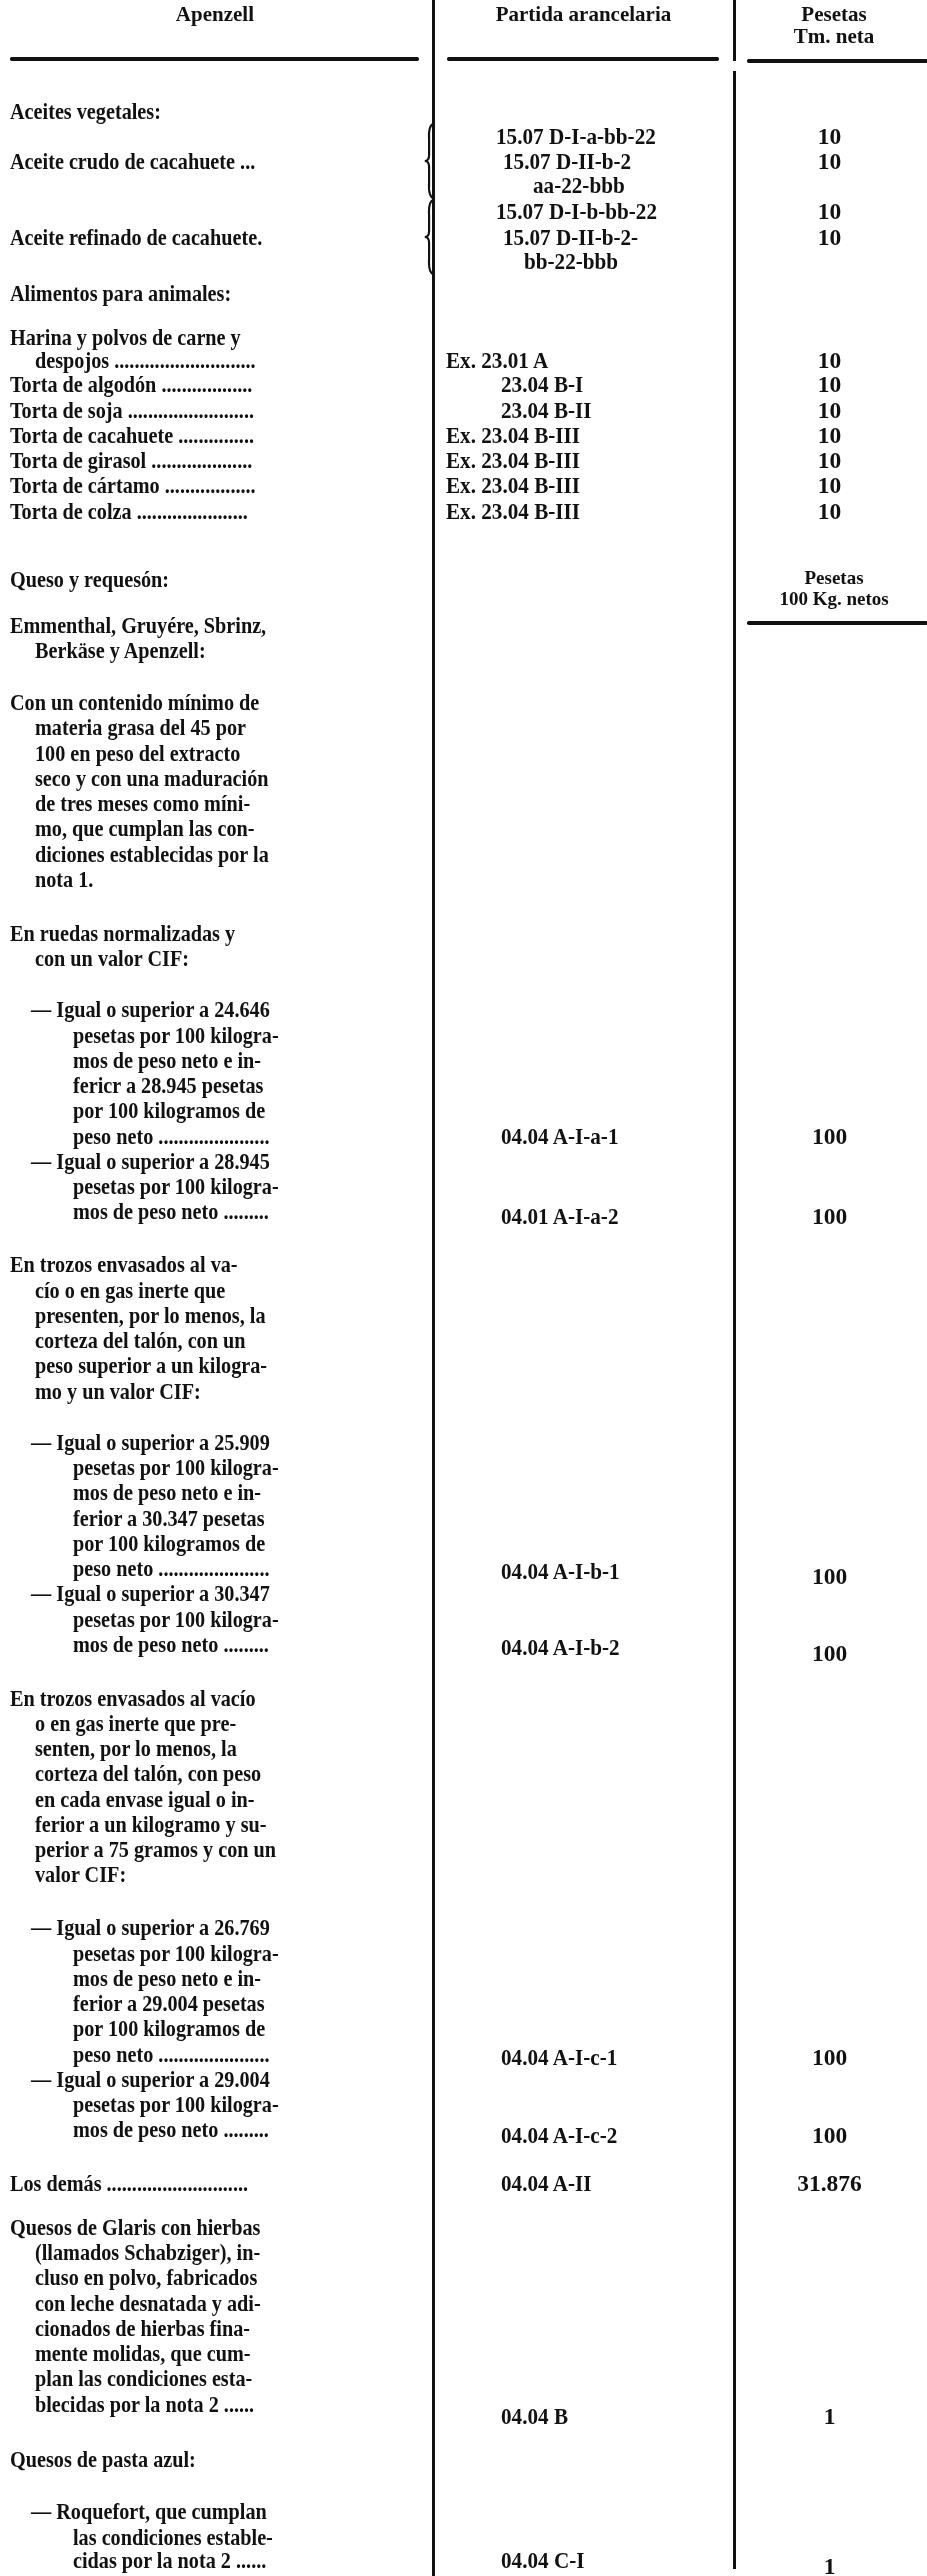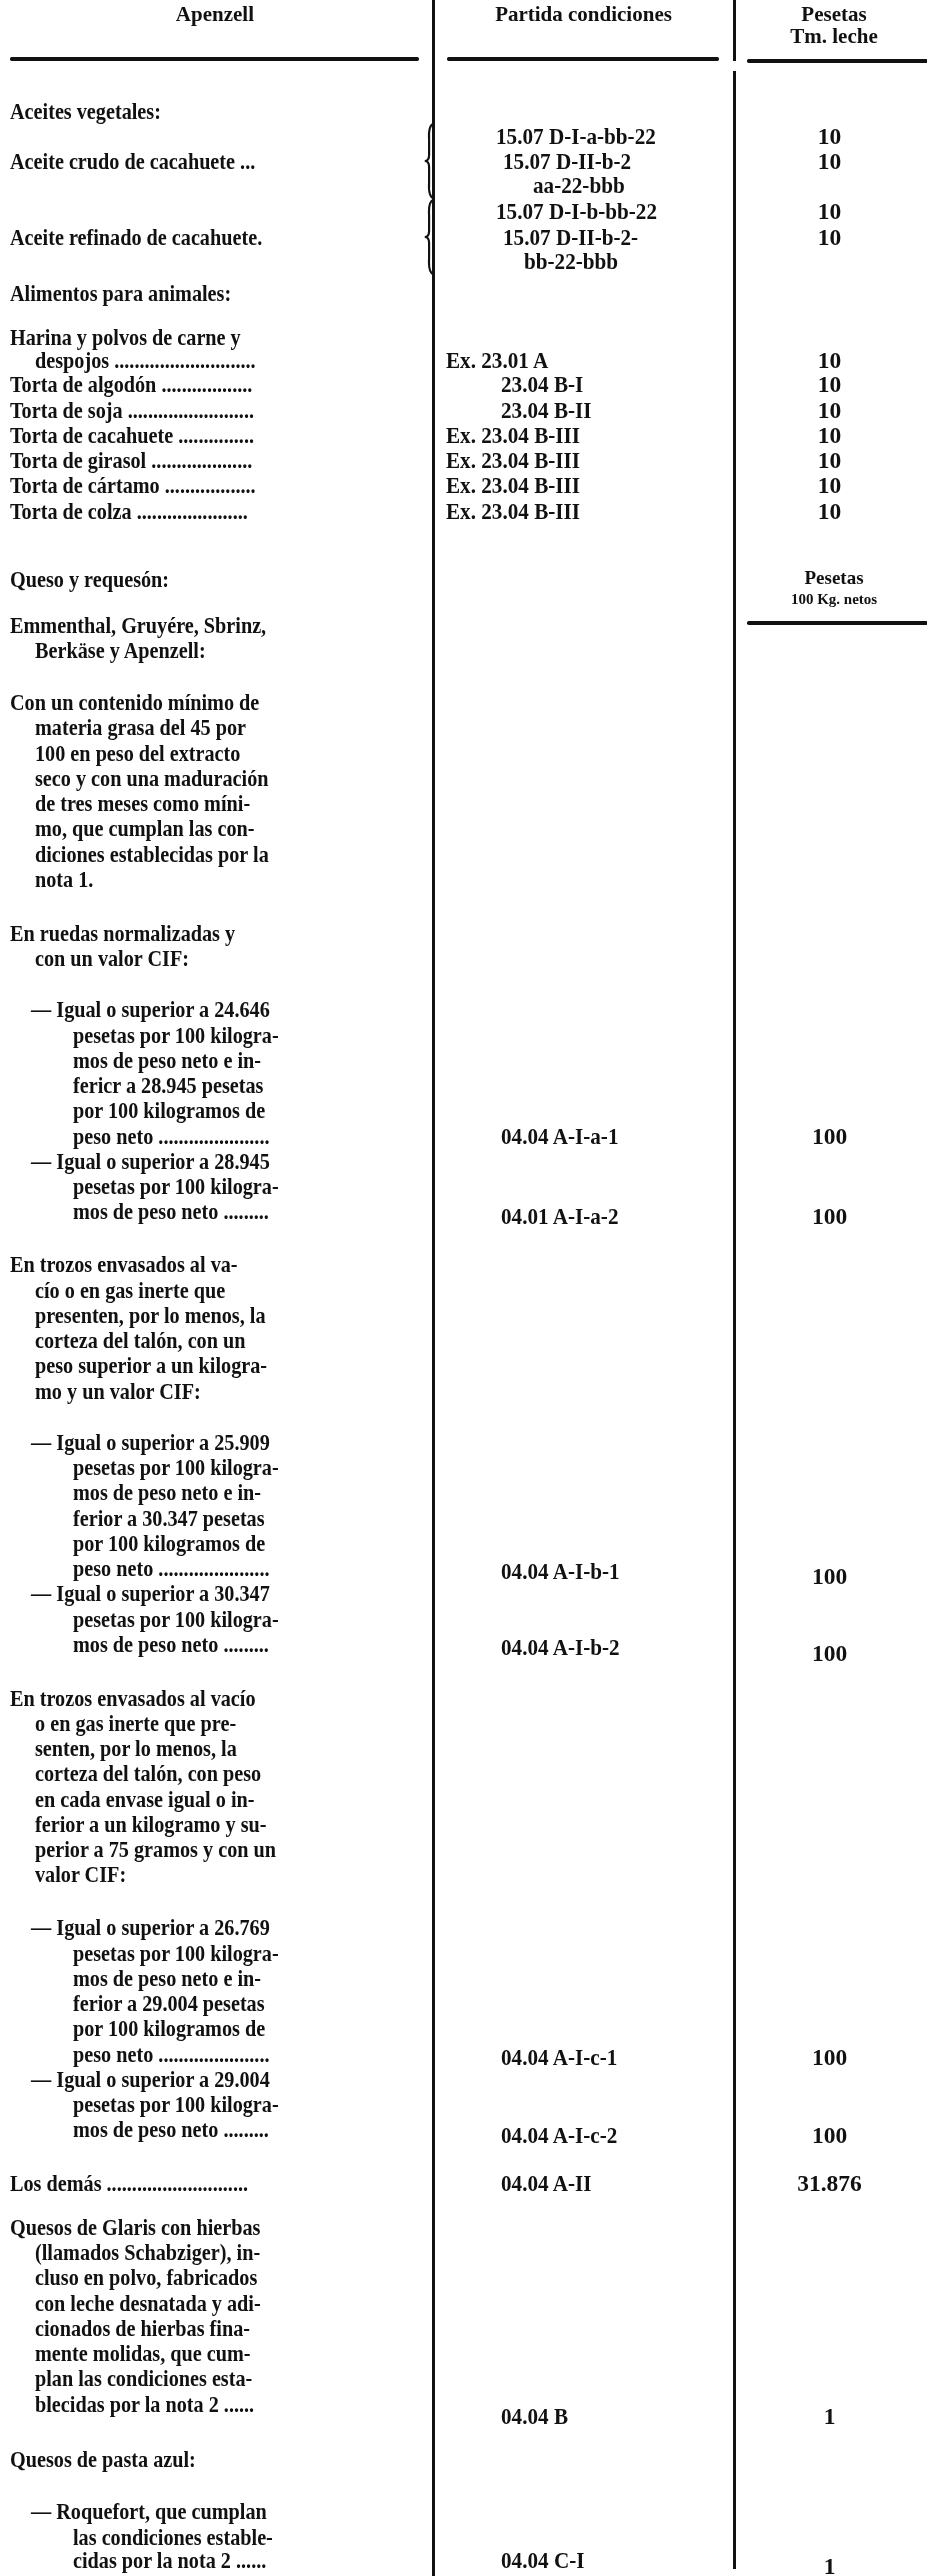--- a/index.html
+++ b/index.html
@@ -20,23 +20,23 @@
   .brace{position:absolute;}
 </style>
 </head>
 <body>
 
 <div class="vline" style="left:432px;top:0;height:2576px;"></div>
 <div class="vline" style="left:733px;top:0;height:61px;"></div>
 <div class="vline" style="left:733px;top:71px;height:2498px;"></div>
 
 <div class="hdr" style="left:10.4px;width:409px;top:1.7px;">Apenzell</div>
-<div class="hdr" style="left:440px;width:287px;top:1.7px;">Partida condiciones</div>
+<div class="hdr" style="left:440px;width:287px;top:1.7px;">Partida arancelaria</div>
 <div class="hdr" style="left:740px;width:188px;top:1.7px;">Pesetas</div>
-<div class="hdr" style="left:740px;width:188px;top:24.4px;">Tm. leche</div>
+<div class="hdr" style="left:740px;width:188px;top:24.4px;">Tm. neta</div>
 <div class="rule" style="left:10.4px;width:409px;top:57px;"></div>
 <div class="rule" style="left:447px;width:272px;top:57px;"></div>
 <div class="rule" style="left:747px;width:181px;top:59px;"></div>
 
 <div class="ln c1 narrow" style="top:99px;">Aceites vegetales:</div>
 <div class="ln c1 narrow" style="top:149px;">Aceite crudo de cacahuete ...</div>
 <div class="code" style="left:496px;top:124px;">15.07 D-I-a-bb-22</div>
 <div class="code" style="left:503px;top:149px;">15.07 D-II-b-2</div>
 <div class="code" style="left:533px;top:173px;">aa-22-bbb</div>
 <div class="val" style="top:124px;">10</div>
@@ -80,21 +80,21 @@
 <div class="ln c1 narrow" style="top:473px;">Torta de cártamo ..................</div>
 <div class="code" style="left:446px;top:473px;">Ex. 23.04 B-III</div>
 <div class="val" style="top:473px;">10</div>
 
 <div class="ln c1 narrow" style="top:499px;">Torta de colza ......................</div>
 <div class="code" style="left:446px;top:499px;">Ex. 23.04 B-III</div>
 <div class="val" style="top:499px;">10</div>
 
 <div class="ln c1 narrow" style="top:567px;">Queso y requesón:</div>
 <div class="hdr" style="left:740px;width:188px;top:566px;font-size:19px;">Pesetas</div>
-<div class="hdr" style="left:740px;width:188px;top:587px;font-size:15px;">100 Kg. netos</div>
+<div class="hdr" style="left:740px;width:188px;top:587px;font-size:19px;">100 Kg. netos</div>
 <div class="rule" style="left:747px;width:181px;top:621px;"></div>
 
 <div class="ln c1 narrow" style="top:613px;">Emmenthal, Gruyére, Sbrinz,</div>
 <div class="ln c1i narrow" style="top:638px;">Berkäse y Apenzell:</div>
 
 <div class="ln c1 narrow" style="top:690px;">Con un contenido mínimo de</div>
 <div class="ln c1i narrow" style="top:715px;">materia grasa del 45 por</div>
 <div class="ln c1i narrow" style="top:741px;">100 en peso del extracto</div>
 <div class="ln c1i narrow" style="top:766px;">seco y con una maduración</div>
 <div class="ln c1i narrow" style="top:791px;">de tres meses como míni-</div>

